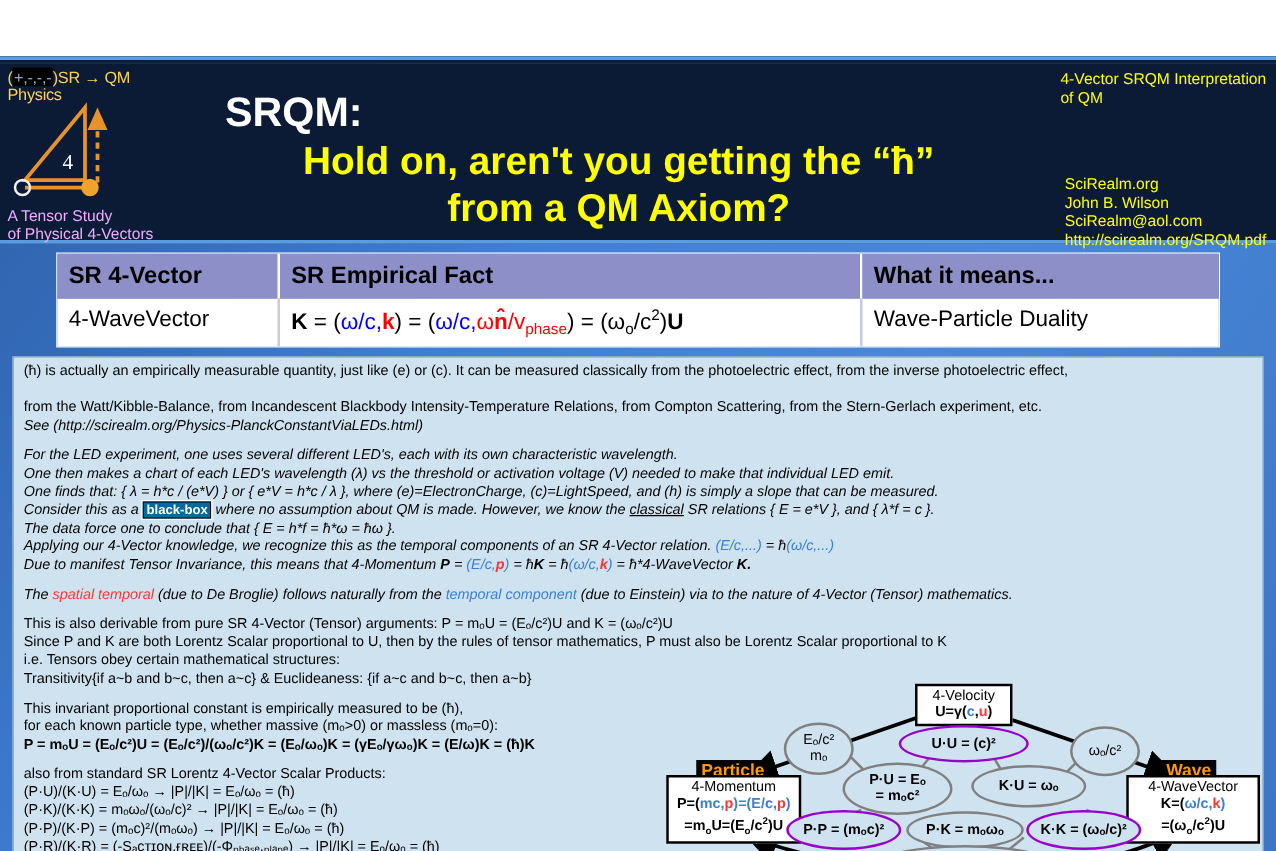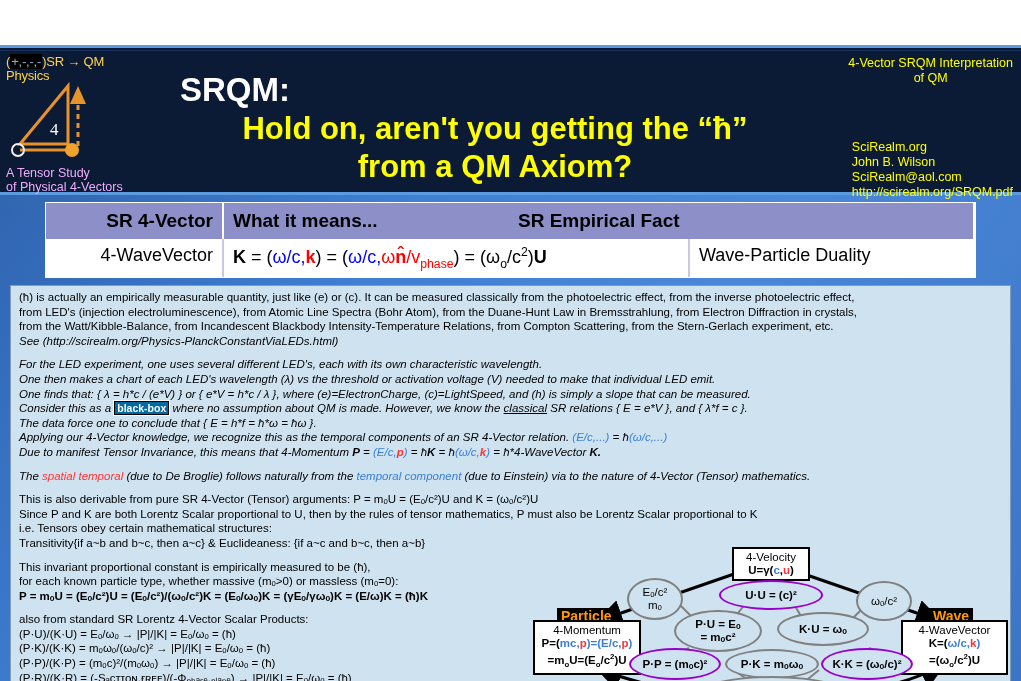--- a/index.html
+++ b/index.html
@@ -50,21 +50,21 @@
     font-size: 33px; font-weight: bold; line-height: 36px;
   }
   .title-sub {
     position: absolute; left: 150px; top: 62px; width: 690px;
     text-align: center; color: #ffff00;
     font-size: 31px; font-weight: bold; line-height: 38px;
   }
 
   .hdr-right {
     position: absolute; right: 8px; top: 8px;
-    text-align: center; color: #ffff00; font-size: 12.5px; line-height: 15px;
+    text-align: left; color: #ffff00; font-size: 12.5px; line-height: 15px;
   }
   .hdr-credits {
     position: absolute; right: 8px; top: 92px;
     color: #ffff00; font-size: 12.5px; line-height: 15px;
   }
 
   
   #table {
     position: absolute; left: 45px; top: 157px;
     width: 931px;
@@ -73,21 +73,21 @@
   }
   #table .row { display: flex; }
   #table .thead .cell {
     background: #8c8fc8; color: #000; font-weight: bold;
     padding: 7px 9px; font-size: 19px;
   }
   #table .tbody .cell {
     background: #ffffff; color: #000;
     padding: 6px 9px; font-size: 18px;
   }
-  #table .c1 { width: 178px; border-right: 2px solid #ffffff; text-align: right; }
+  #table .c1 { width: 178px; border-right: 2px solid #ffffff; }
   #table .c2 { width: 466px; border-right: 2px solid #ffffff; }
   #table .c3 { flex: 1; }
   #table .tbody .c1, #table .tbody .c2 { border-right: 2px solid #c9c9e0; }
   .bluetok { color: #0000ff; }
   .redtok  { color: #ff0000; }
   sub { font-size: 0.68em; }
   sup { font-size: 0.68em; }
 
   
   #panel {
@@ -181,39 +181,39 @@
       <span>SciRealm.org</span><br>
       <span>John B. Wilson</span><br>
       <span>SciRealm@aol.com</span><br>
       <span>http://scirealm.org/SRQM.pdf</span>
     </div>
   </div>
 
   <div id="table">
     <div class="row thead">
       <div class="cell c1">SR 4-Vector</div>
+      <div class="cell c2">SR Empirical Fact</div>
       <div class="cell c3">What it means...</div>
-      <div class="cell c2">SR Empirical Fact</div>
     </div>
     <div class="row tbody">
       <div class="cell c1">4-WaveVector</div>
       <div class="cell c2">
         <b>K</b> = (<span class="bluetok">ω/c,</span><span class="redtok"><b>k</b></span>) = (<span class="bluetok">ω/c,</span><span class="redtok">ω<b>n̂</b>/v<sub>phase</sub></span>) = (ω<sub>o</sub>/c<sup>2</sup>)<b>U</b>
       </div>
       <div class="cell c3">Wave-Particle Duality</div>
     </div>
   </div>
 
   <div id="panel">
 
     <div id="bodytext" class="wide">
 
       <div class="p">
         <span>(ħ) is actually an empirically measurable quantity, just like (e) or (c).  It can be measured classically from the photoelectric effect, from the inverse photoelectric effect,</span><br>
-        <span>from LED's (injection electroluminescence), from Atomic Line Spectra (Bohr Atom), from the Duane-Hunt Law in Bremsstrahlung, from Electron Diffraction in crystals,</span><br>
+        <br>
         <span>from the Watt/Kibble-Balance, from Incandescent Blackbody Intensity-Temperature Relations, from Compton Scattering, from the Stern-Gerlach experiment, etc.</span><br>
         <span class="ital"><span>See </span><span>(http://scirealm.org/Physics-PlanckConstantViaLEDs.html)</span></span>
       </div>
 
       <div class="gap"></div>
 
       <div class="p ital">
         <span>For the LED experiment, one uses several different LED's, each with its own characteristic wavelength.</span><br>
         <span>One then makes a chart of each LED's wavelength (λ) vs the threshold or activation voltage (V) needed to make that individual LED emit.</span><br>
         <span>One finds that: { λ = h*c / (e*V) } or { e*V = h*c / λ }, where (e)=ElectronCharge, (c)=LightSpeed, and (h) is simply a slope that can be measured.</span><br>

